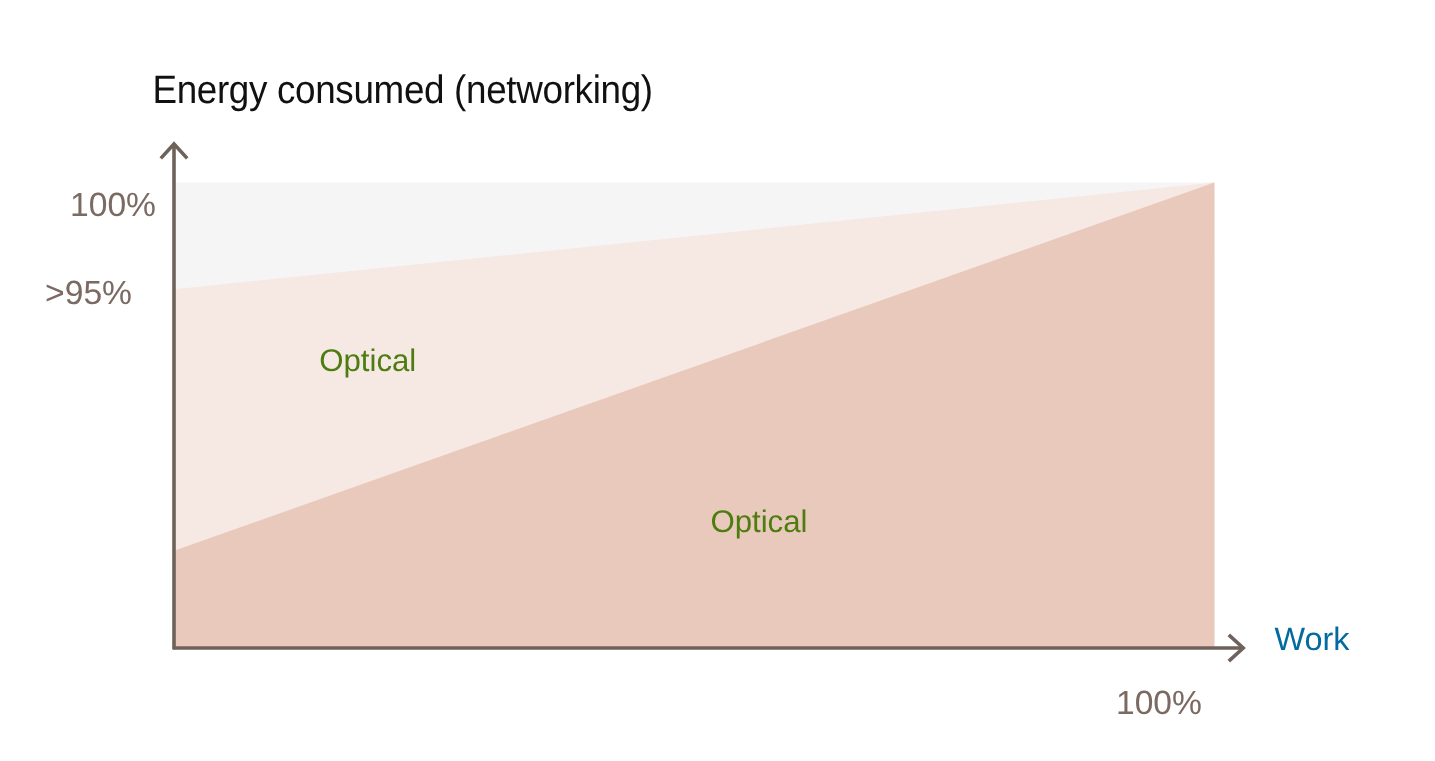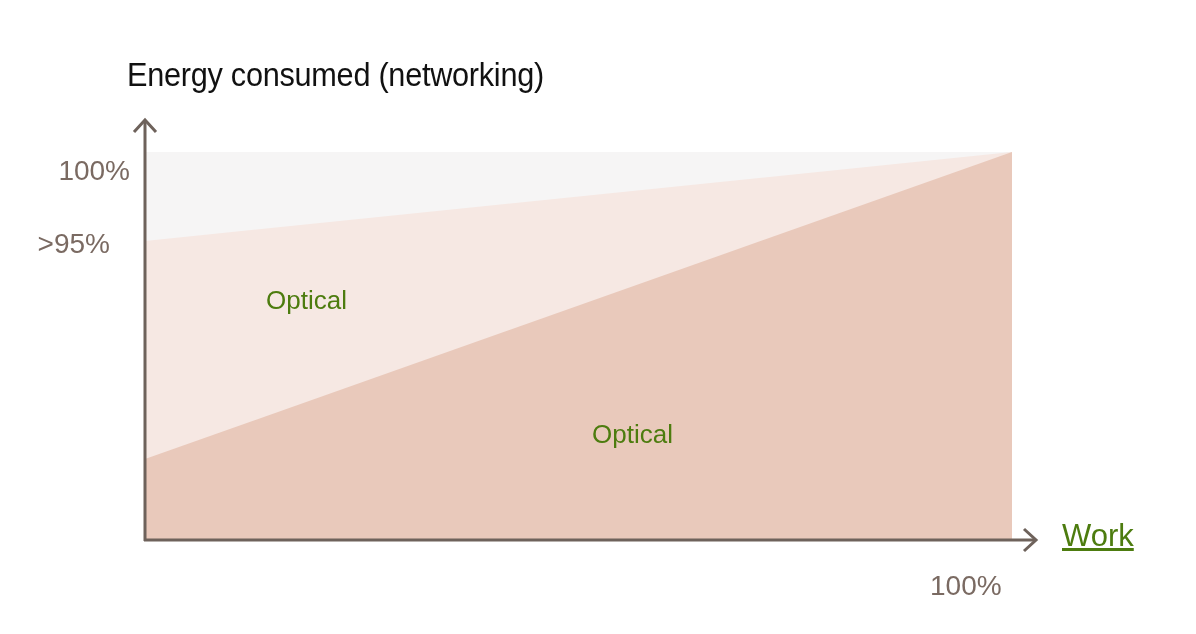--- a/index.html
+++ b/index.html
@@ -1,20 +1,20 @@
 <!DOCTYPE html>
 <html><head>
 <meta charset="utf-8">
 <style>
   html, body { margin: 0; padding: 0; background: #ffffff; }
   body { width: 1196px; height: 634px; position: relative; overflow: hidden; font-family: "Liberation Sans", "DejaVu Sans", sans-serif; }
   .title { position: absolute; left: 127px; top: 56px; font-size: 33px; color: #111111; letter-spacing: -0.3px; transform: scaleX(0.93); transform-origin: left top; white-space: nowrap; }
   .ytick { position: absolute; font-size: 28px; color: #7a6a62; text-align: right; width: 110px; }
   .xtick { position: absolute; font-size: 28px; color: #7a6a62; }
-  .xlabel { position: absolute; left: 1062px; top: 518px; font-size: 31px; color: #4d7c0f; text-decoration: underline; }
+  .xlabel { position: absolute; left: 1062px; top: 518px; font-size: 27px; color: #0369a1; }
   .region-label { position: absolute; font-size: 26px; color: #4d7c0f; }
   svg { position: absolute; left: 0; top: 0; }
 </style>
 </head>
 <body>
 
 <div class="title">Energy consumed (networking)</div>
 
 <svg width="1196" height="634">
 

